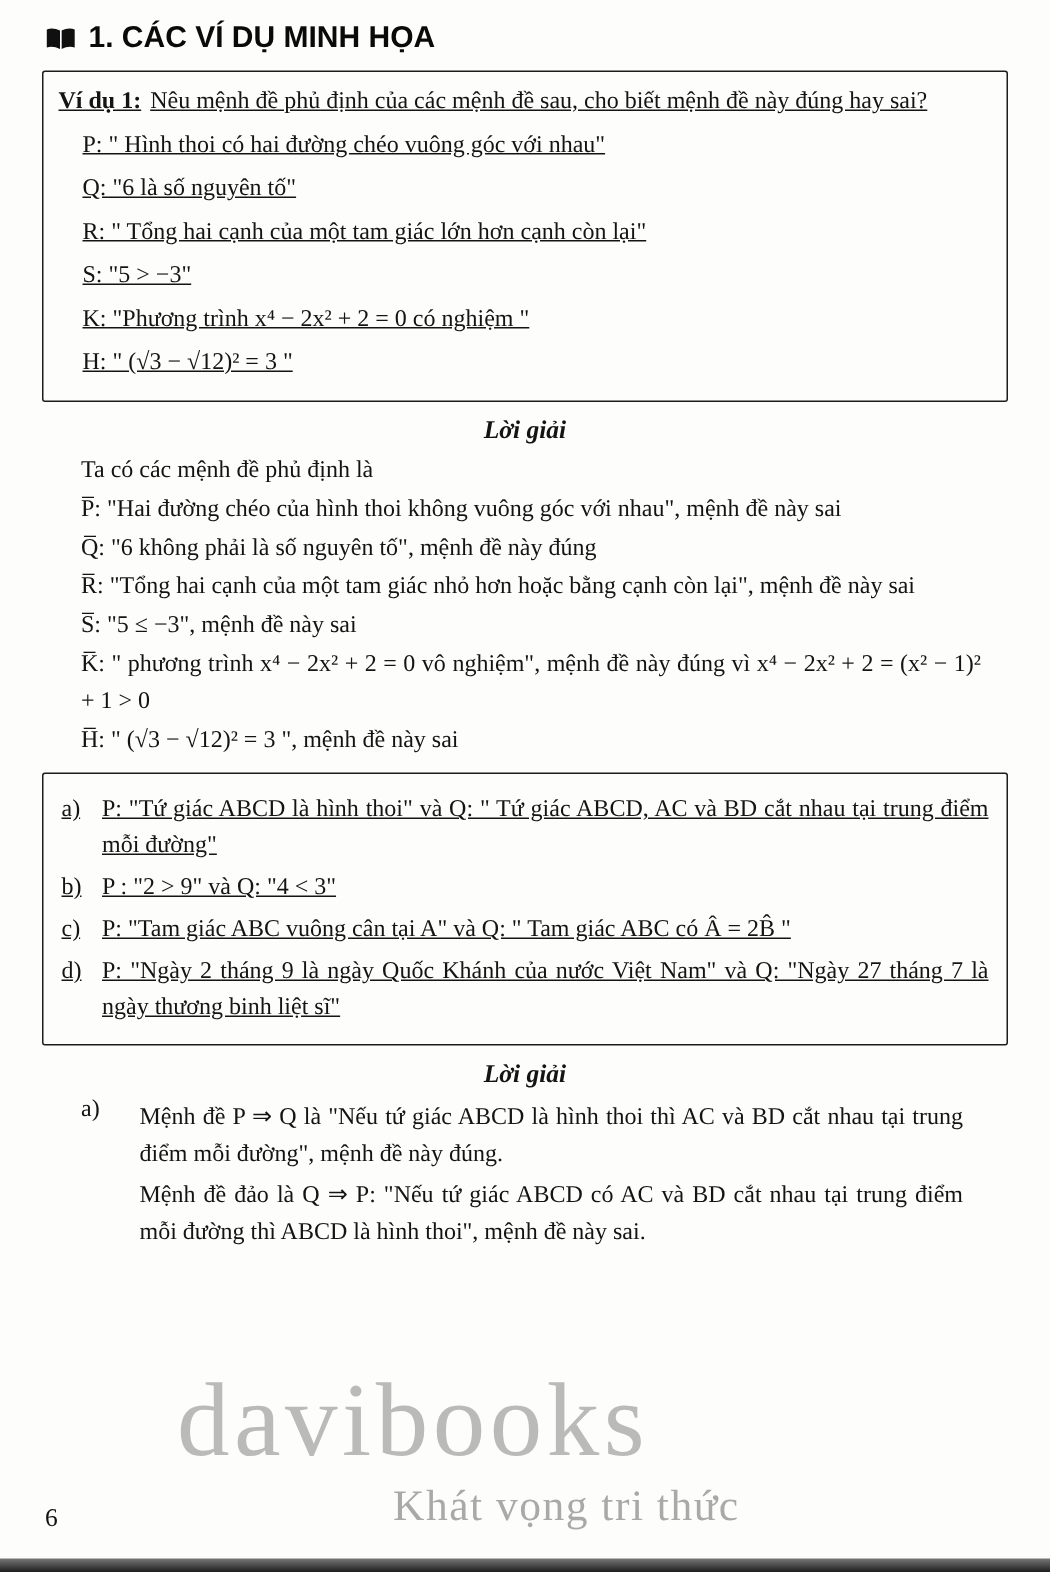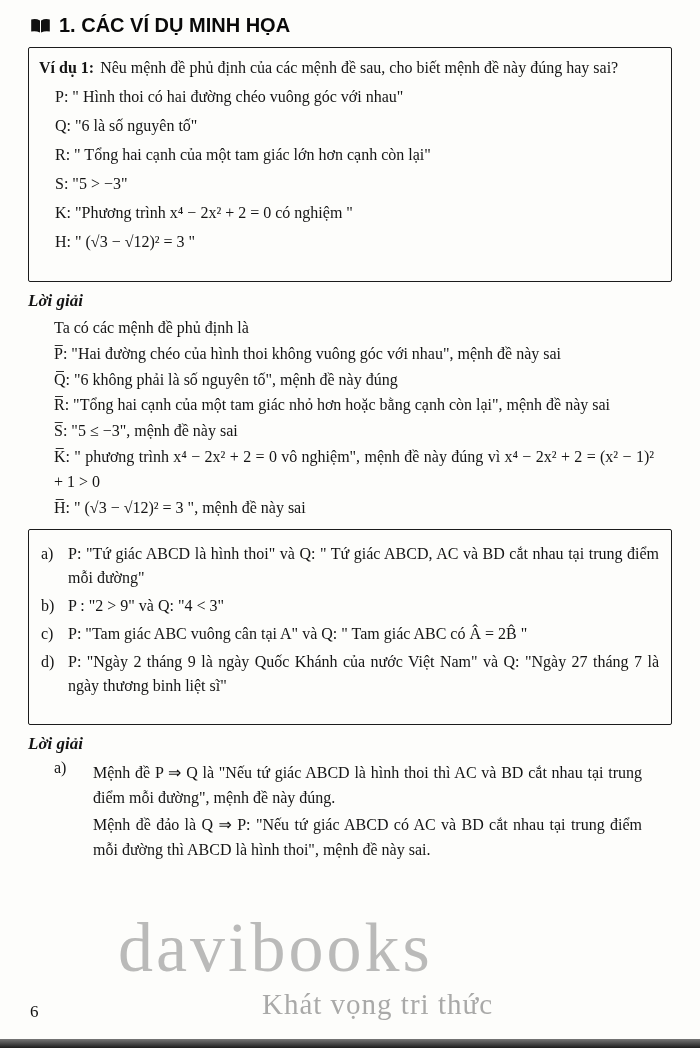--- a/index.html
+++ b/index.html
@@ -17,33 +17,34 @@
     display: flex; align-items: center; gap: 8px;
     font-family: "Liberation Sans", sans-serif;
     font-weight: bold; font-size: 20px;
     margin: 2px 0 10px 2px; color: #0a0a0a;
   }
   .book-icon { display: inline-flex; align-items: center; }
 
   .box {
     border: 1.6px solid #1c1c1c;
     border-radius: 2px;
-    padding: 8px 12px 22px 10px;
+    padding: 8px 12px 8px 10px;
     font-size: 16px; line-height: 1.5;
     background: #fdfdfb;
+    text-decoration: underline;
   }
   .box-intro { display: flex; gap: 6px; }
   .box-label { font-weight: bold; flex: none; }
   .box-intro-text { flex: 1; text-align: justify; }
 
   .stmt-list { margin: 3px 0 0 16px; }
   .stmt { margin: 5px 0; }
 
   .loigiai {
-    font-weight: bold; font-style: italic;
+    text-align: center; font-weight: bold; font-style: italic;
     font-size: 17px; margin: 9px 0 5px 0;
   }
 
   .sol-body { padding: 0 18px 0 26px; }
   .sol-line { text-align: justify; margin: 1px 0; line-height: 1.55; font-size: 16px; font-family: Liberation Serif, serif; }
 
   .ex2-item { display: flex; gap: 7px; margin: 4px 0; }
   .marker { flex: none; width: 20px; }
   .itext { flex: 1; text-align: justify; }
 

